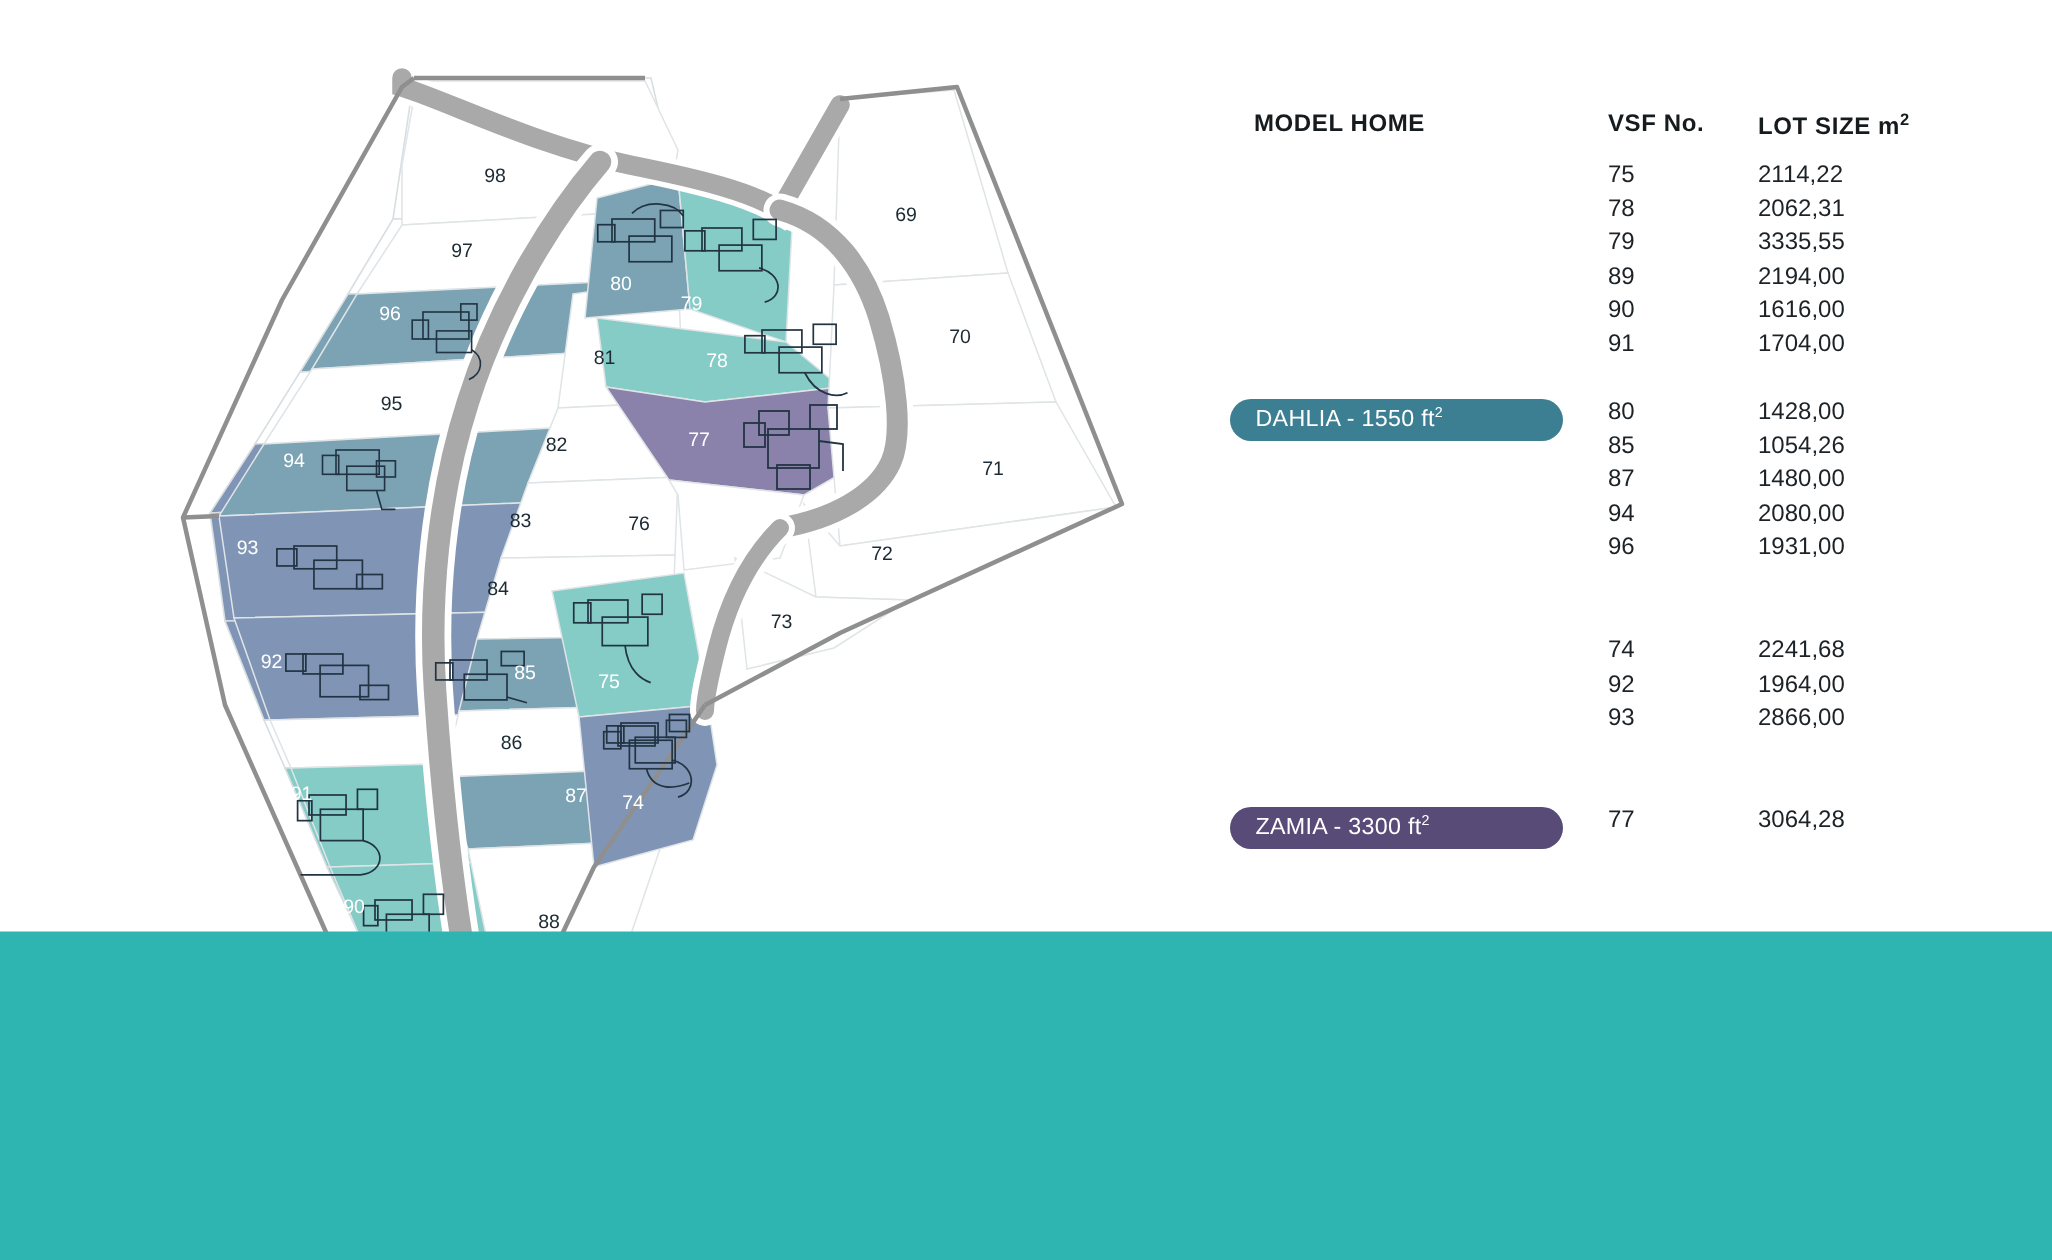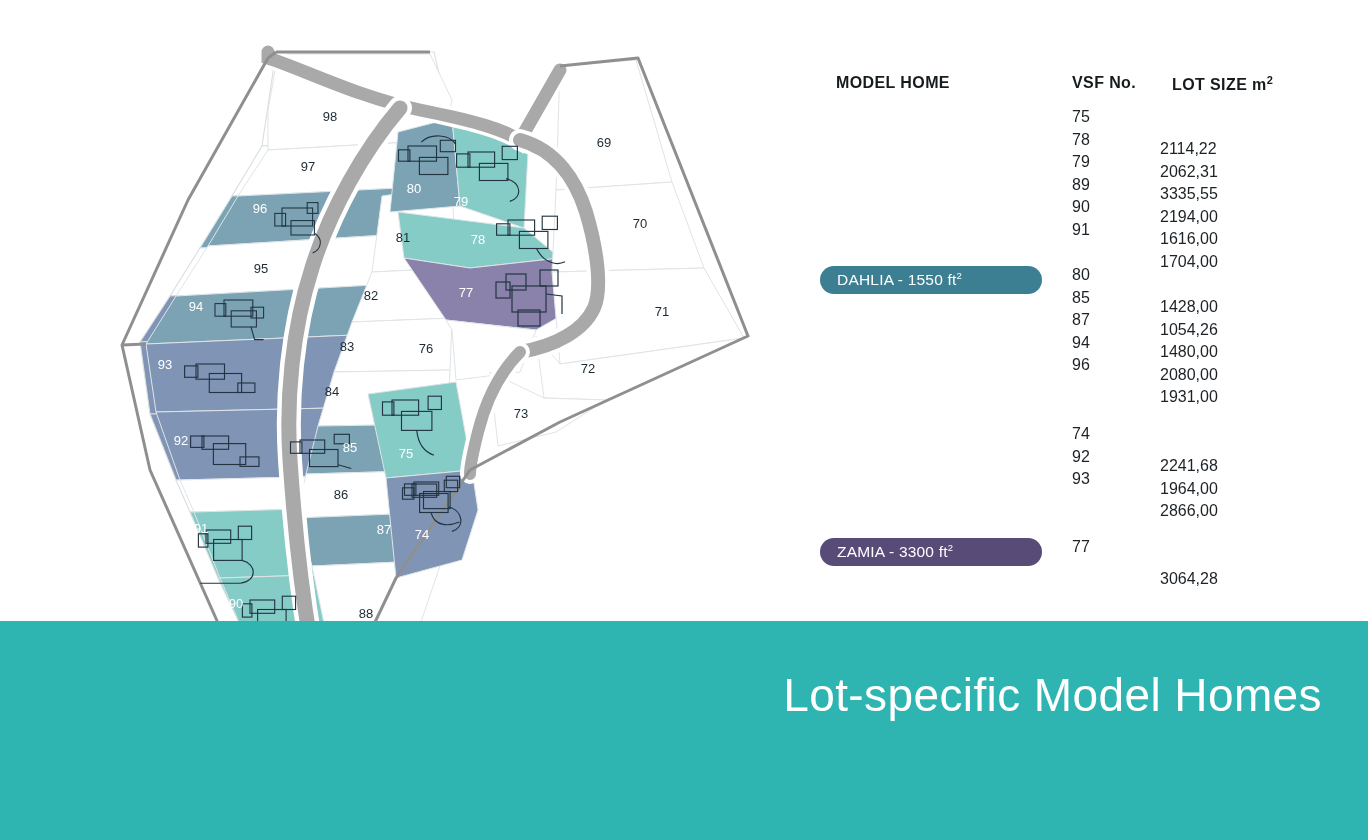--- a/index.html
+++ b/index.html
@@ -59,21 +59,21 @@
     box-sizing:border-box;padding-left:17px;
   }
   .pill-label{
     color:#ffffff;font-size:15.5px;font-weight:400;letter-spacing:.2px;
     white-space:nowrap;
   }
   .pill-label sup{font-size:9.5px;}
   .rows{position:absolute;left:252px;top:0;width:268px;}
   .row{height:22.5px;position:relative;}
   .vsf{position:absolute;left:0;top:0;font-size:16px;color:#1c2226;}
-  .lotsize{position:absolute;left:88px;top:0;font-size:16px;color:#1c2226;margin-top:32px;}
+  .lotsize{position:absolute;left:100px;top:0;font-size:16px;color:#1c2226;}
 </style>
 </head>
 <body>
 
 <div id="stage">
 
   <svg id="plan" viewBox="0 0 800 800">
     <defs>
       <clipPath id="parcelClip">
         <path d="M276,52 L430,52 L500,112 L575,60 L640,58 L748,335 L560,420 L470,470 L430,560 L390,640
@@ -322,21 +322,20 @@
         <text x="422" y="536" class="lot-label light">74</text>
         <text x="521" y="415" class="lot-label dark">73</text>
         <text x="588" y="370" class="lot-label dark">72</text>
         <text x="662" y="313" class="lot-label dark">71</text>
         <text x="640" y="225" class="lot-label dark">70</text>
         <text x="604" y="144" class="lot-label dark">69</text>
       </g>
   </svg>
 
   <div id="footer-band"></div>
-  <div id="footer-title">Lot-specific Model Homes</div>
 
   <div id="legend">
     <div class="legend-header">
       <div class="hdr hdr-model">MODEL HOME</div>
       <div class="hdr hdr-vsf">VSF No.</div>
       <div class="hdr hdr-lot">
         <span>LOT SIZE m</span><span class="hdr-sup">2</span>
       </div>
     </div>
     <div id="legend-groups" style="position: relative; height: 560px;">

